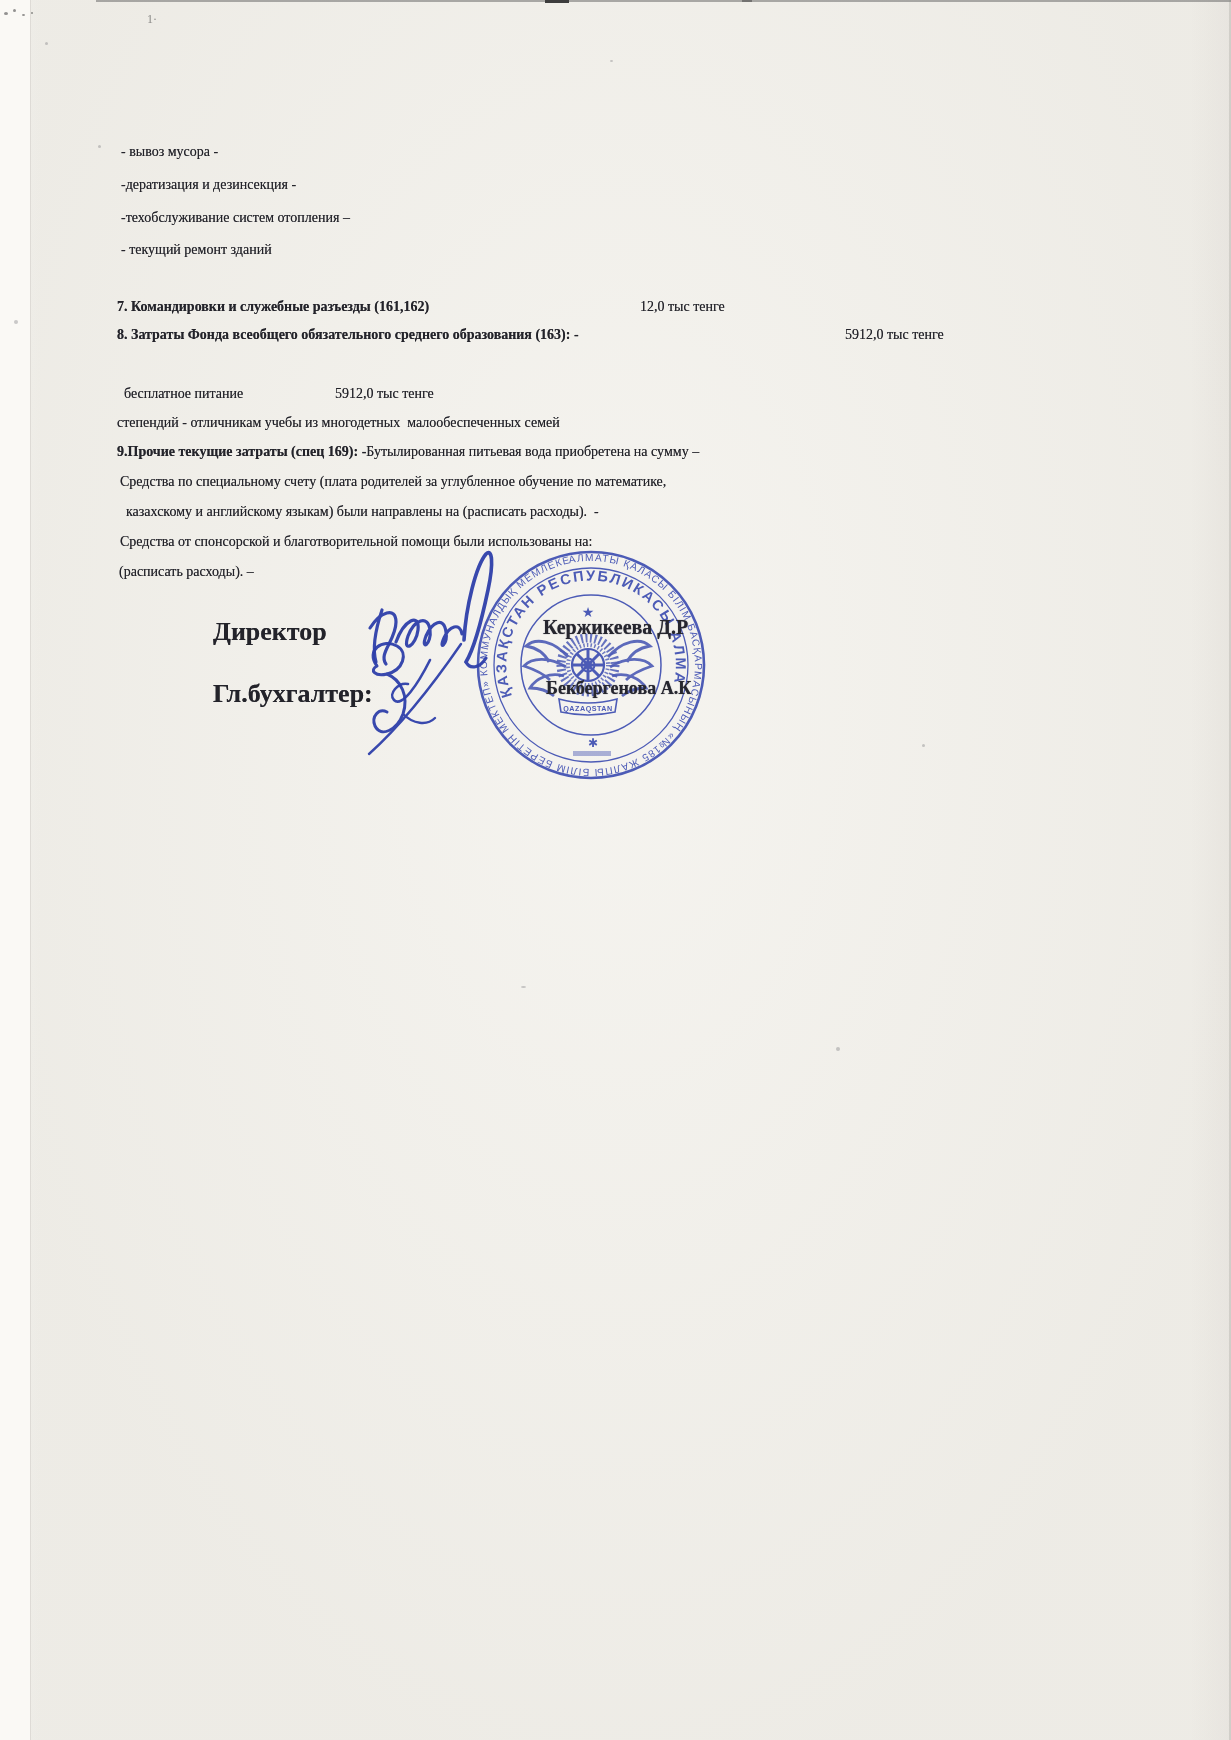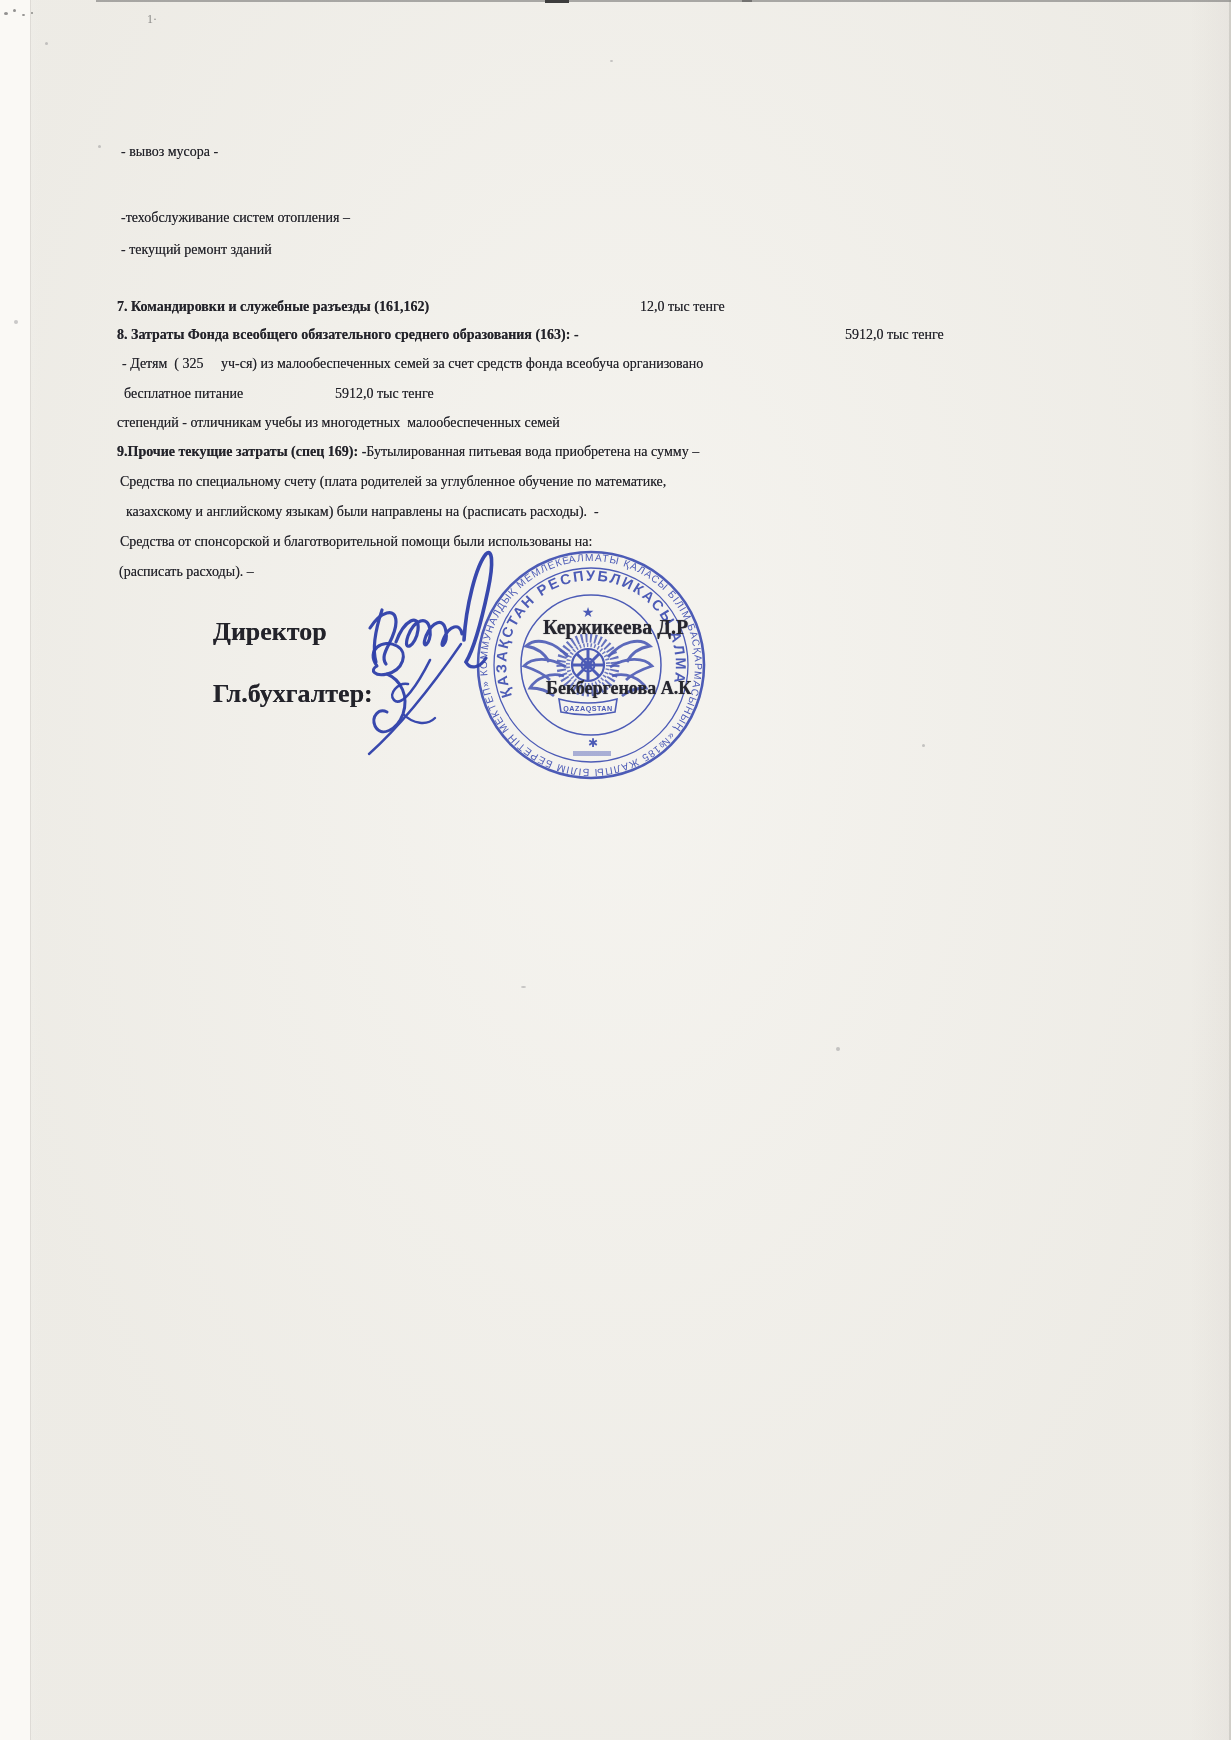--- a/index.html
+++ b/index.html
@@ -58,38 +58,38 @@
   <div class="speck faint" style="left:98px;top:145px;width:3px;height:3px;"></div>
   <div class="speck faint" style="left:14px;top:320px;width:4px;height:4px;"></div>
   <div class="speck faint" style="left:521px;top:986px;width:5px;height:2px;"></div>
   <div class="speck faint" style="left:836px;top:1047px;width:4px;height:4px;"></div>
   <div class="speck faint" style="left:922px;top:744px;width:3px;height:3px;"></div>
   <div class="speck faint" style="left:610px;top:60px;width:3px;height:2px;"></div>
 
   <div class="ln" style="top:140px;">
       <span class="seg" style="left:121px;">- вывоз мусора -</span>
     </div>
+  <div class="ln" style="top:173px;">
+      <span class="seg" style="left:121px;">-дератизация и дезинсекция -</span>
+    </div>
   <div class="ln" style="top:238px;">
       <span class="seg" style="left:121px;">- текущий ремонт зданий</span>
     </div>
   <div class="ln" style="top:206px;">
       <span class="seg" style="left:121px;">-техобслуживание систем отопления –</span>
     </div>
 
   <div class="ln" style="top:295px;">
     <span class="seg" style="left:117px;"><b>7. Командировки и служебные разъезды (161,162)</b></span>
     <span class="amt" style="left:640px;">12,0 тыс тенге</span>
   </div>
   <div class="ln" style="top:323px;padding-left:44px;">
     <span class="seg" style="left:117px;"><b>8. Затраты Фонда всеобщего обязательного среднего образования (163): -</b></span>
     <span class="amt" style="left:845px;">5912,0 тыс тенге</span>
   </div>
-  <div class="ln" style="top:352px;">
-      <span class="seg" style="left:122px;">- Детям  ( 325     уч-ся) из малообеспеченных семей за счет средств фонда всеобуча организовано</span>
-    </div>
   <div class="ln" style="top:382px;">
     <span class="seg" style="left:124px;">бесплатное питание</span>
     <span class="amt" style="left:335px;">5912,0 тыс тенге</span>
   </div>
   <div class="ln" style="top:411px;">
       <span class="seg" style="left:117px;text-align:right;">степендий - отличникам учебы из многодетных  малообеспеченных семей</span>
     </div>
   <div class="ln" style="top:440px;">
     <span class="seg" style="left:117px;"><b>9.Прочие текущие затраты (спец 169): -</b><span>Бутылированная питьевая вода приобретена на сумму –</span></span>
   </div>

